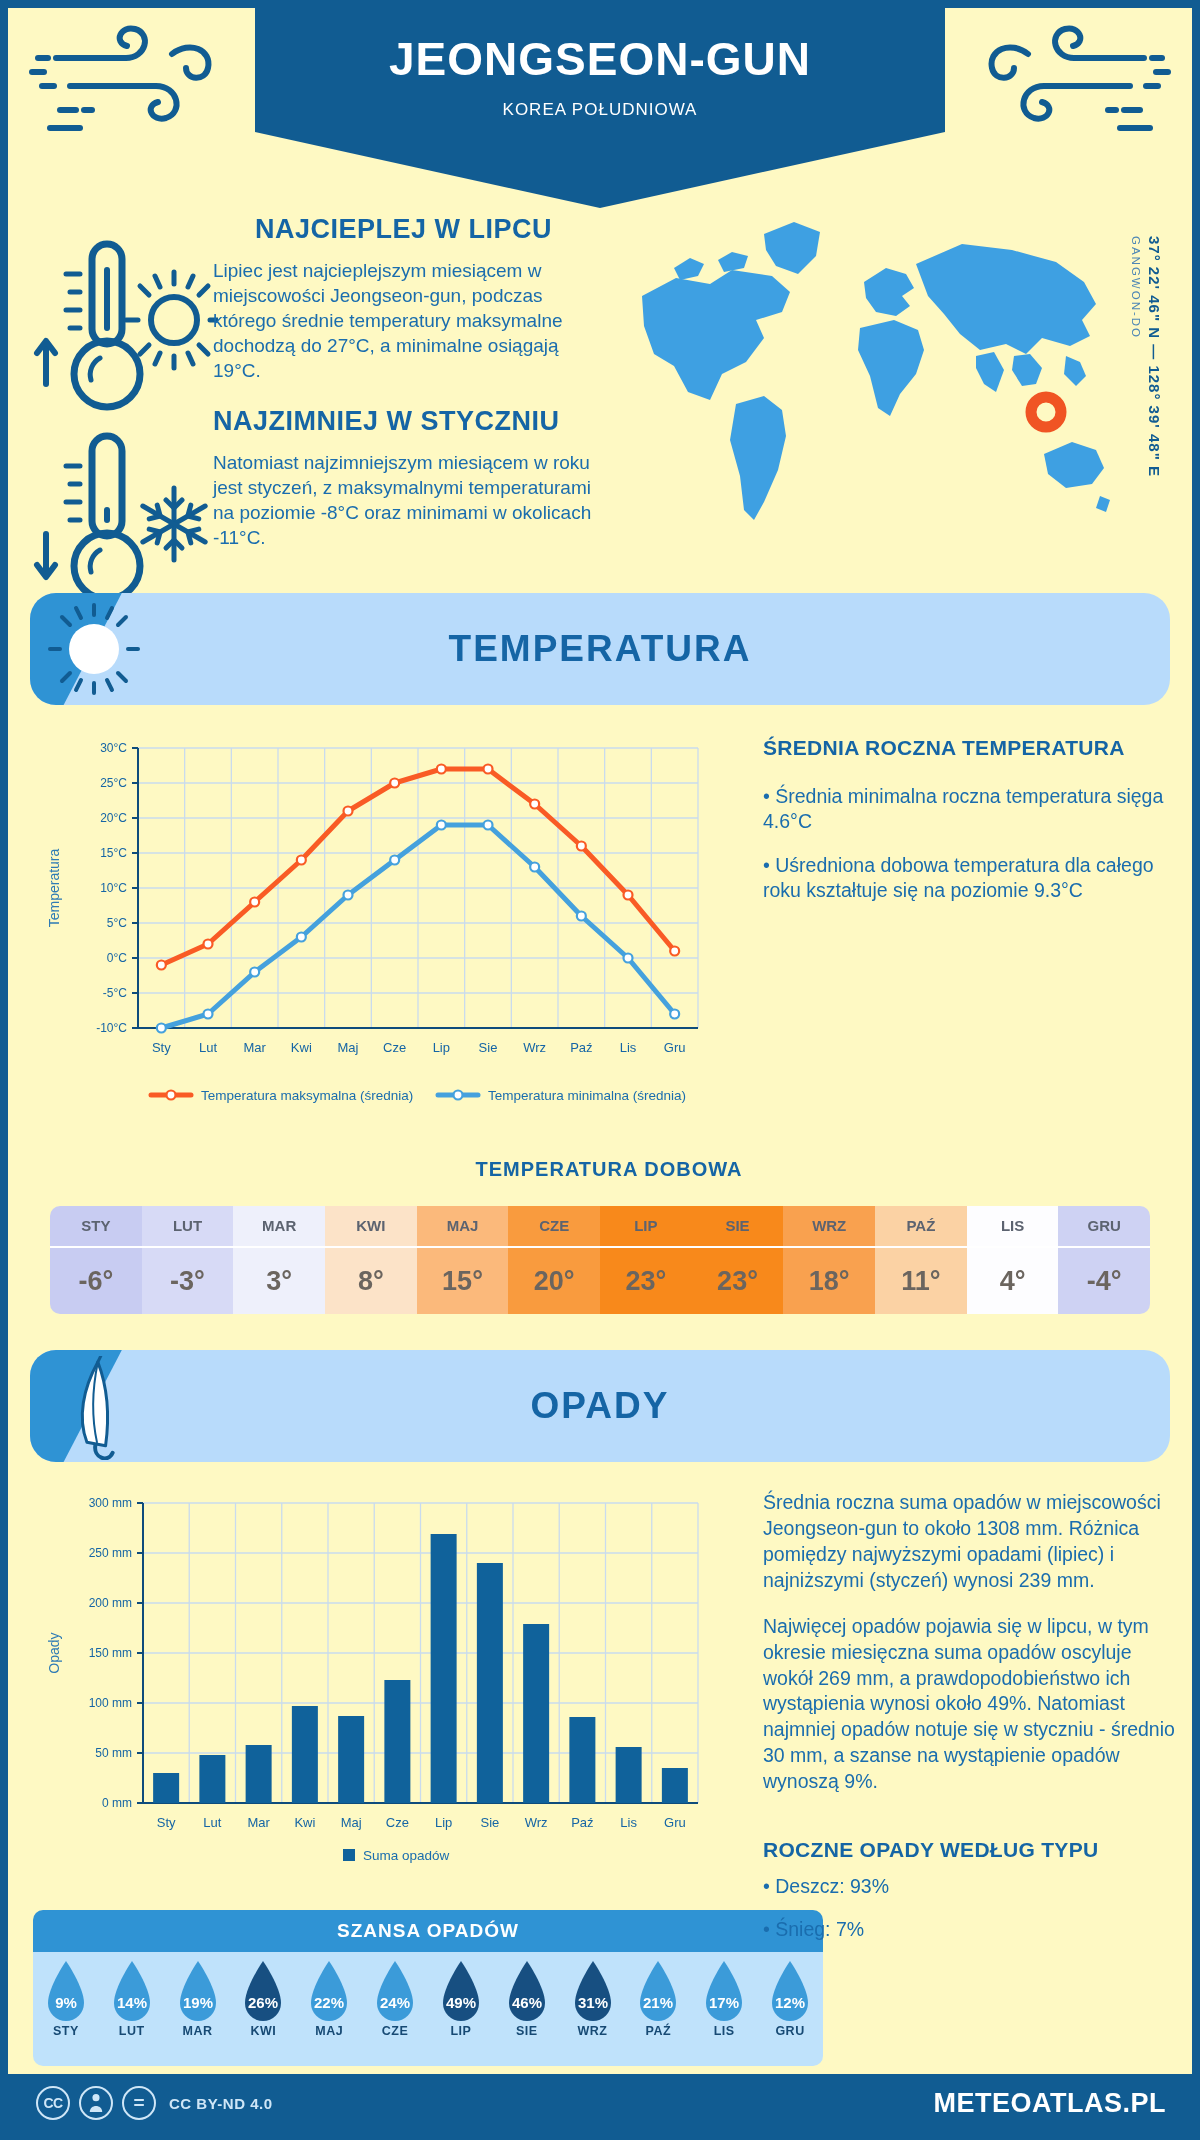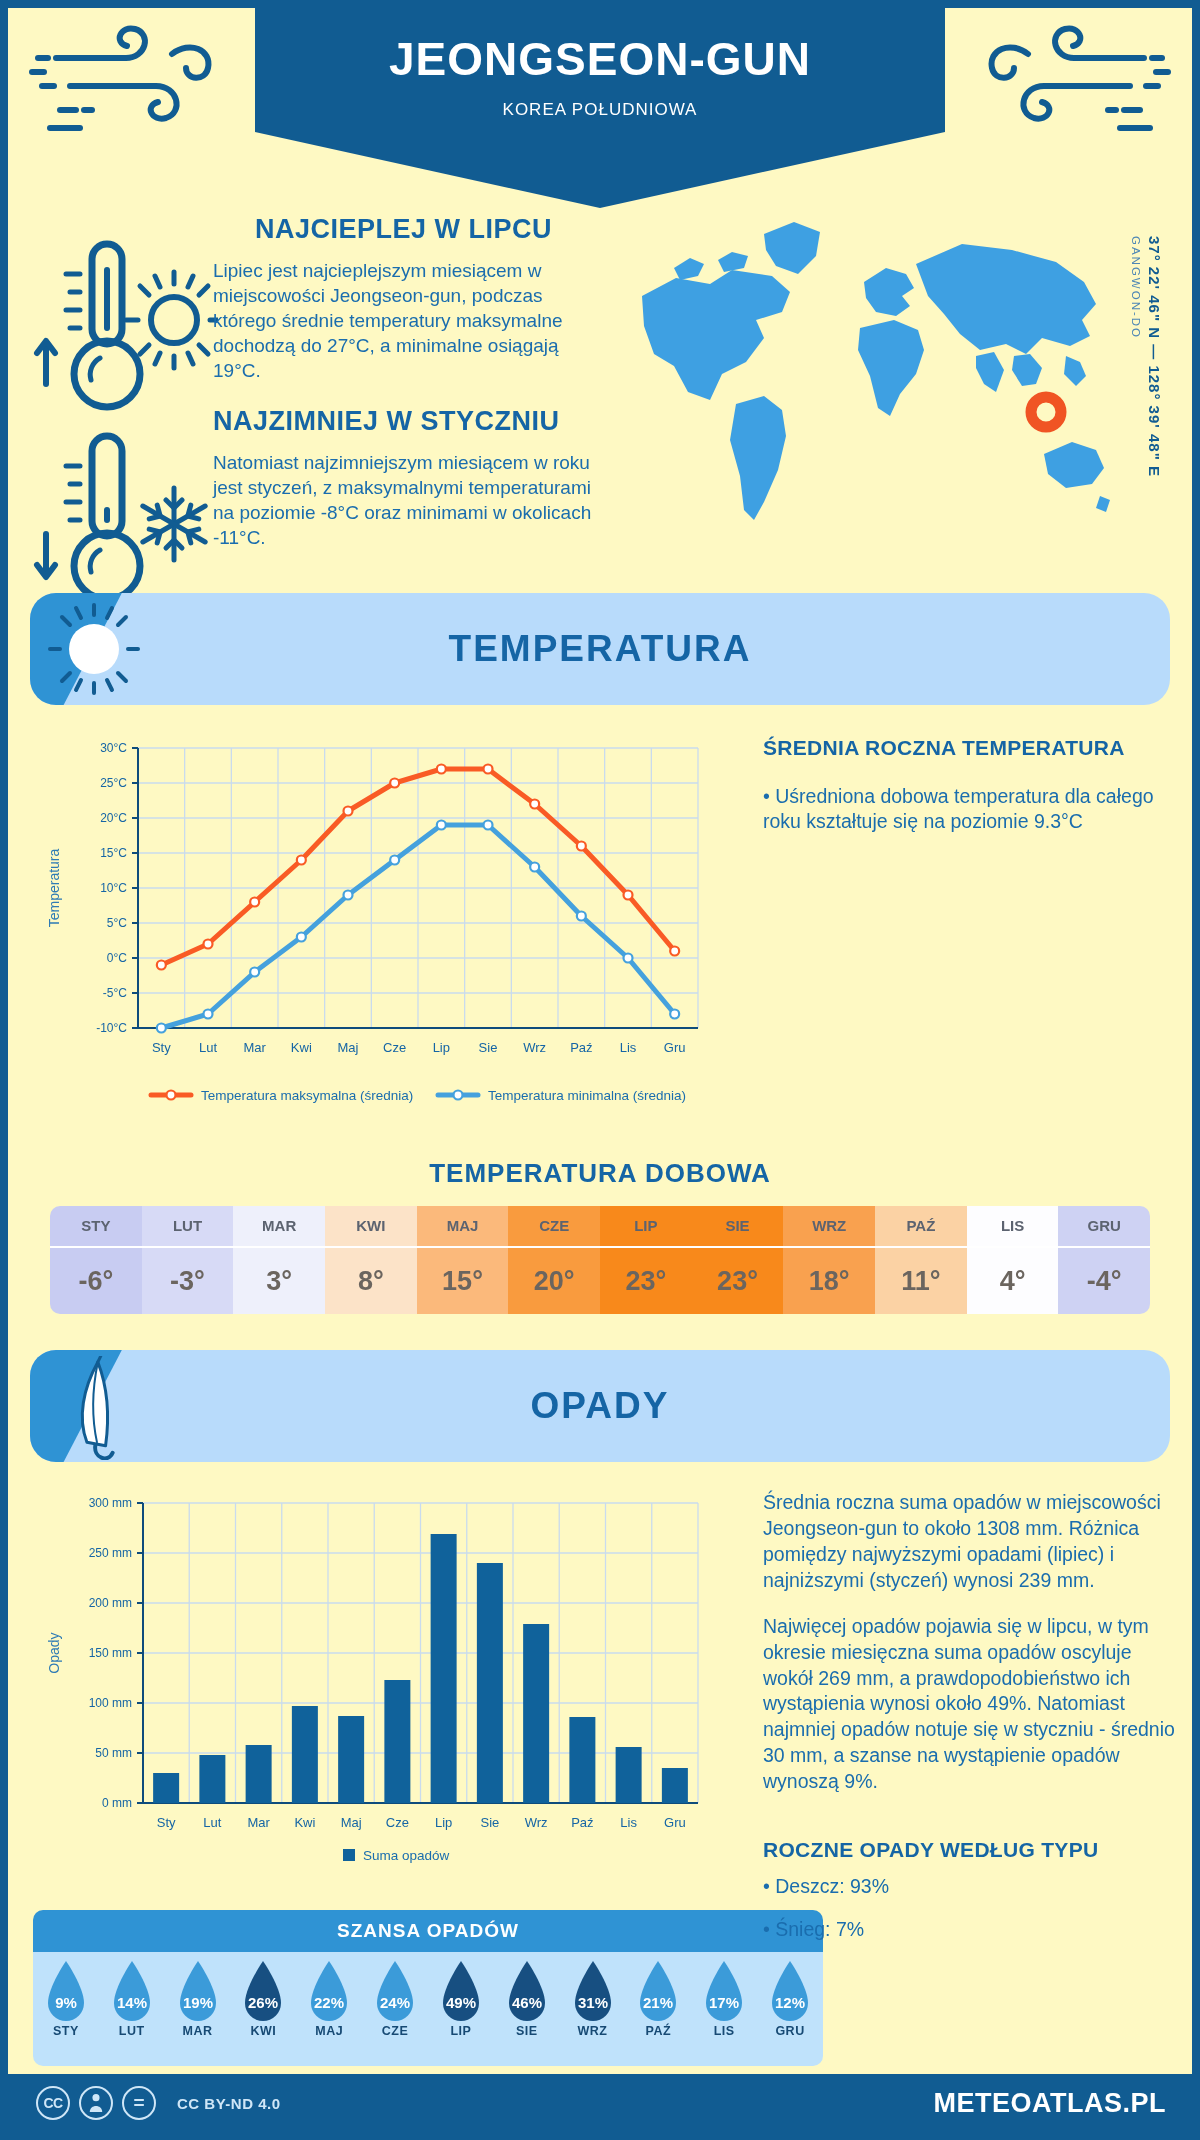--- a/index.html
+++ b/index.html
@@ -29,22 +29,22 @@
                clip-path:polygon(0 0,82% 0,30% 100%,0 100%);}
   .banner .banner-title{position:absolute;left:0;right:0;top:0;line-height:112px;text-align:center;
                font-size:37px;font-weight:bold;color:#1565a5;letter-spacing:2px;}
 
   
   .col-heading{font-size:21px;font-weight:bold;color:#1565a5;letter-spacing:0.3px;}
   .col-bullets .bullet{font-size:19.5px;color:#1a6dae;line-height:1.3;margin-bottom:18px;}
   .col-paras .para{font-size:19.5px;color:#1a6dae;line-height:1.33;margin-bottom:20px;}
 
   
-  .daily-heading{left:0;width:100%;top:1150px;text-align:center;font-size:26px;font-weight:bold;
-                 color:#1565a5;letter-spacing:1px;}
+  .daily-heading{left:0;width:100%;top:1150px;text-align:center;font-size:20px;font-weight:bold;
+                 color:#1565a5;letter-spacing:1px;padding-left:9px;}
   .daily-table{left:42px;top:1198px;width:1100px;height:108px;display:flex;border-radius:10px;overflow:hidden;}
   .daily-cell{flex:1;display:flex;flex-direction:column;}
   .daily-cell .m{height:40px;line-height:40px;text-align:center;font-size:15px;font-weight:bold;
                  color:#5c6370;border-bottom:2px solid #fff;}
   .daily-cell .v{flex:1;display:flex;align-items:center;justify-content:center;
                  font-size:27px;font-weight:bold;color:#6b655f;}
 
   
   .chance-panel{left:25px;top:1902px;width:790px;}
   .chance-header{height:42px;background:#2f93d4;border-radius:10px 10px 0 0;color:#fff;
@@ -52,21 +52,21 @@
   .chance-body{height:114px;background:#bfe2fb;border-radius:0 0 10px 10px;display:flex;
                align-items:flex-start;justify-content:space-around;padding-top:8px;box-sizing:border-box;}
   .droplet-item{display:flex;flex-direction:column;align-items:center;width:60px;}
   .droplet-item .mon{margin-top:2px;font-size:12.5px;font-weight:bold;color:#174a74;letter-spacing:0.5px;}
 
   
   .footer{left:0;right:0;bottom:0;height:58px;background:#115c92;display:flex;align-items:center;}
   .cc-group{display:flex;align-items:center;gap:9px;margin-left:28px;}
   .cc-circle{width:34px;height:34px;border:2.5px solid #cfe6f7;border-radius:50%;box-sizing:border-box;
              display:flex;align-items:center;justify-content:center;color:#cfe6f7;font-weight:bold;}
-  .cc-label{margin-left:12px;color:#cfe6f7;font-size:15px;font-weight:bold;letter-spacing:0.5px;}
+  .cc-label{margin-left:4px;color:#cfe6f7;font-size:15px;font-weight:bold;letter-spacing:0.5px;}
   .site-label{margin-left:auto;margin-right:26px;color:#fff;font-size:27px;font-weight:bold;letter-spacing:0.5px;}
 </style>
 </head>
 <body>
 
 <div class="page">
 
   <svg class="abs" style="left:18px;top:12px;" width="212" height="122" viewBox="0 0 212 122" fill="none" stroke="#115c92" stroke-width="6" stroke-linecap="round">
     <path d="M30 38 H100 C120 38 126 14 109 9 C95 5 87 22 101 26"></path>
     <path d="M44 66 H130 C152 66 158 92 140 98 C126 102 118 86 132 82"></path>
@@ -288,20 +288,21 @@
       <g>
         <line x1="395" y1="372" x2="435" y2="372" stroke="#45a1dd" stroke-width="5" stroke-linecap="round"></line>
         <circle cx="415" cy="372" r="4.5" fill="#fff" stroke="#45a1dd" stroke-width="2.2"></circle>
         <text x="445" y="377" font-size="13.5" fill="#1a6dae">Temperatura minimalna (średnia)</text>
       </g>
     </svg>
 
   <div class="abs" style="left:755px;top:728px;width:412px;">
     <div class="col-heading">ŚREDNIA ROCZNA TEMPERATURA</div>
     <div class="col-bullets" id="temp-bullets" style="margin-top:24px;">
+        <div class="bullet">• Średnia minimalna roczna temperatura sięga 4.6°C</div>
         <div class="bullet">• Uśredniona dobowa temperatura dla całego roku kształtuje się na poziomie 9.3°C</div>
       </div>
   </div>
 
   <div class="abs daily-heading">TEMPERATURA DOBOWA</div>
   <div class="abs daily-table" id="daily-table">
       <div class="daily-cell" style="background: rgb(200, 204, 242);">
         <div class="m">STY</div>
         <div class="v">-6°</div>
       </div>

